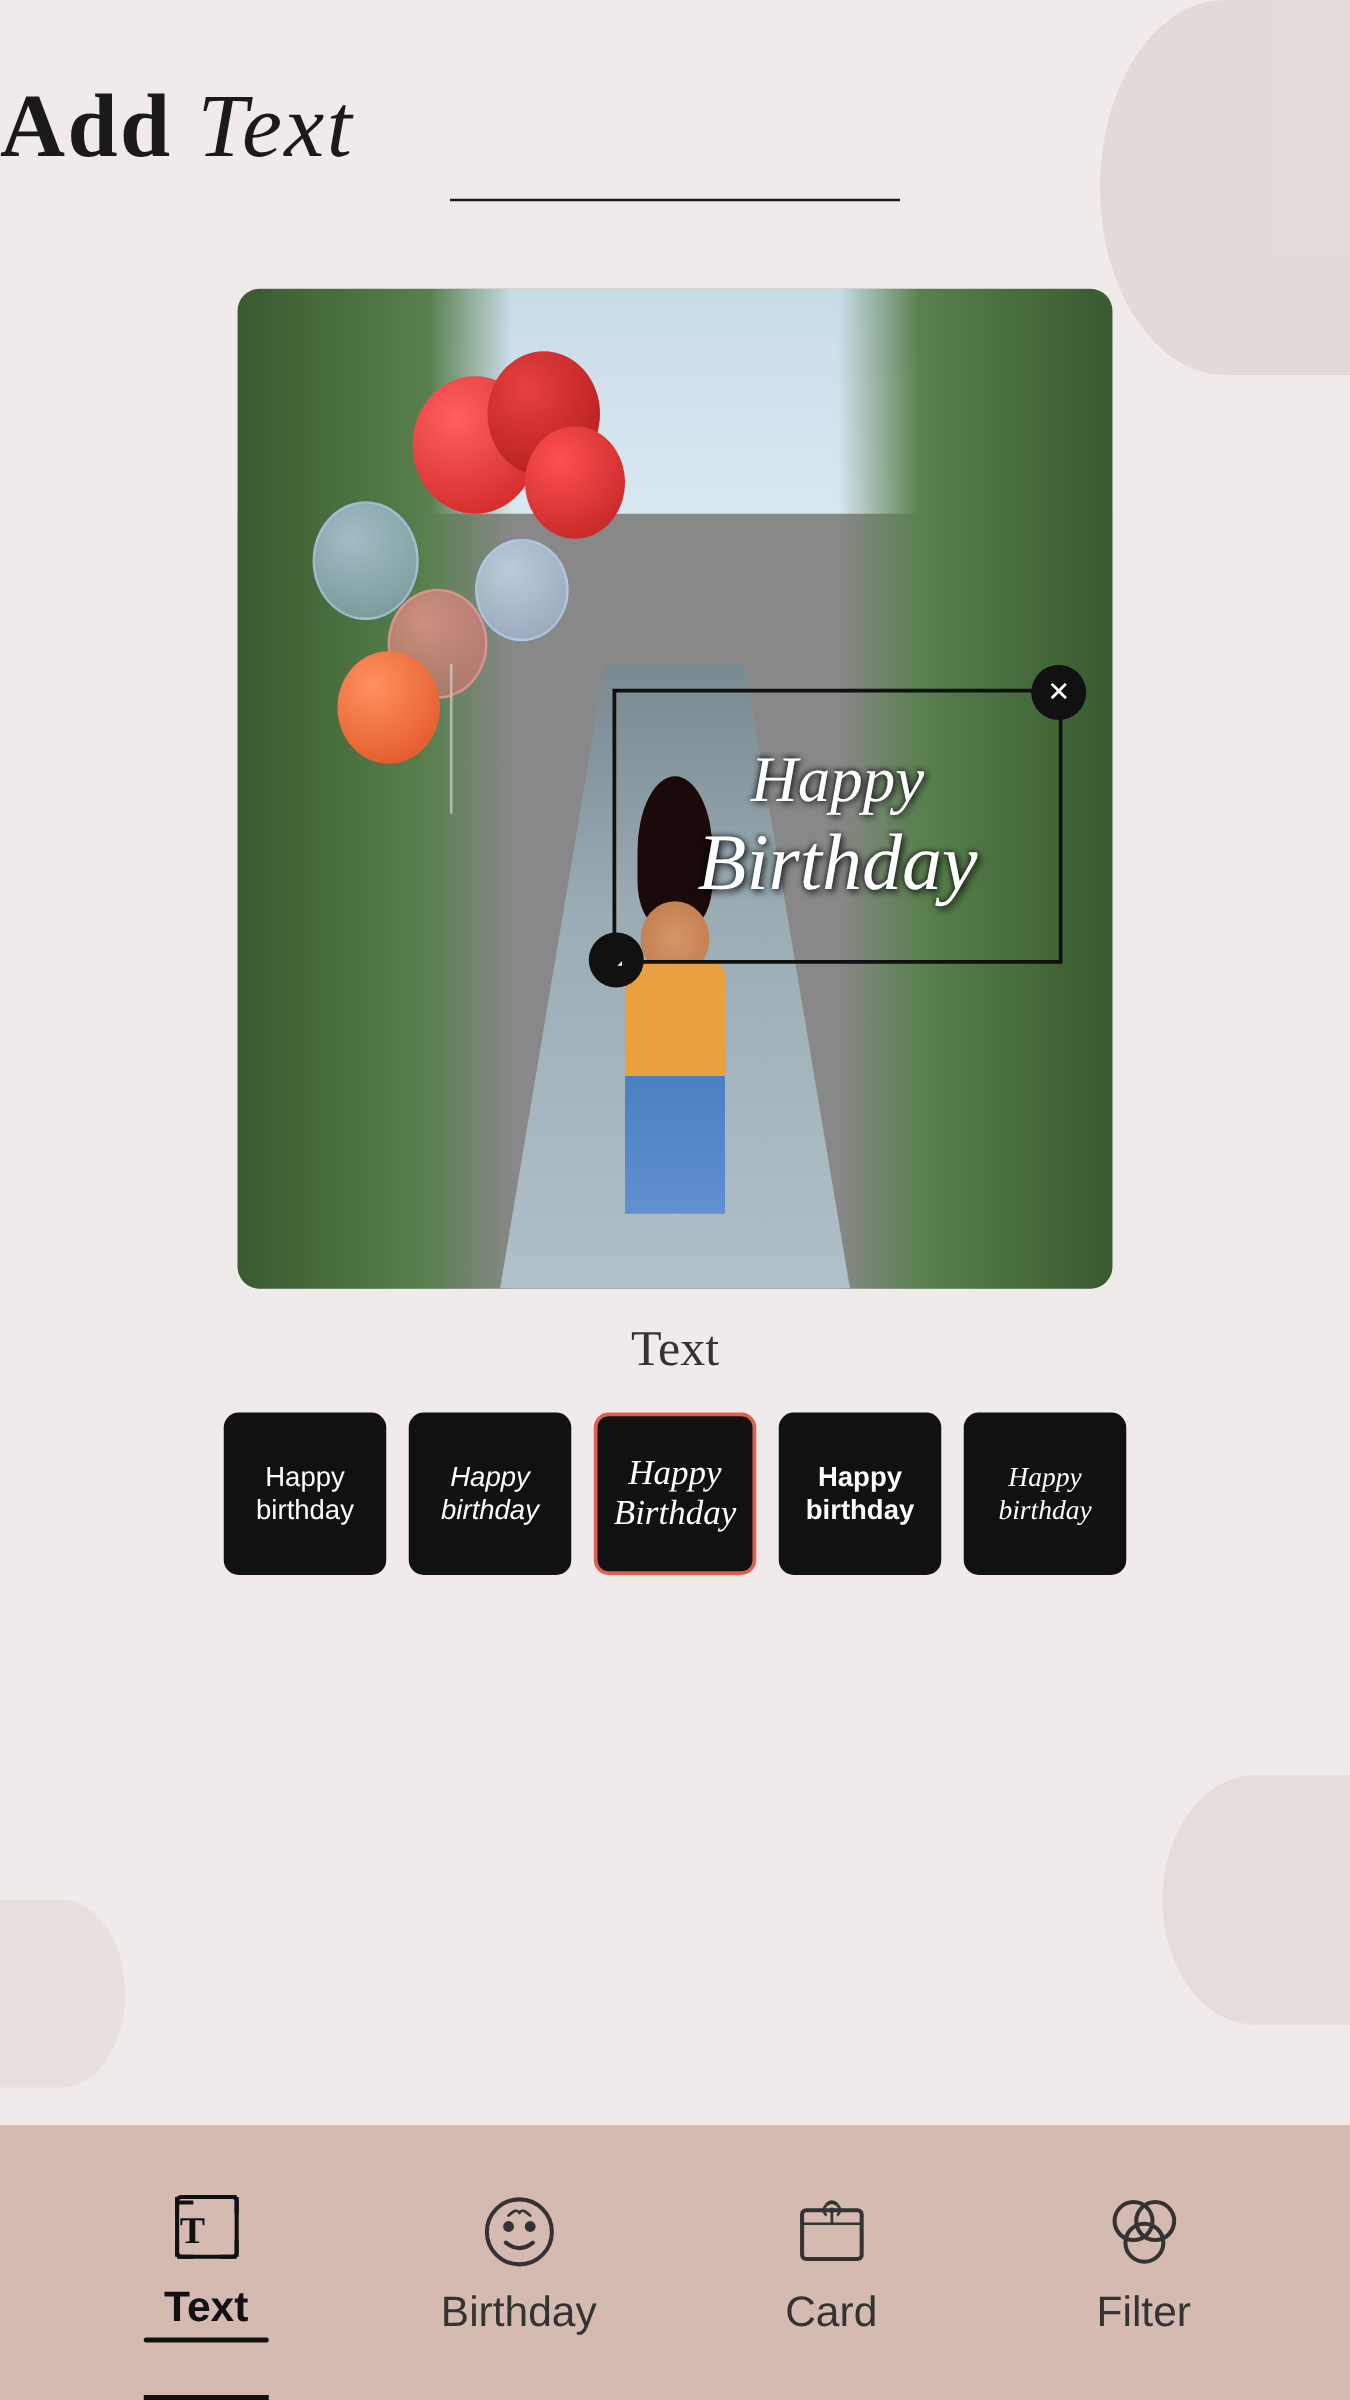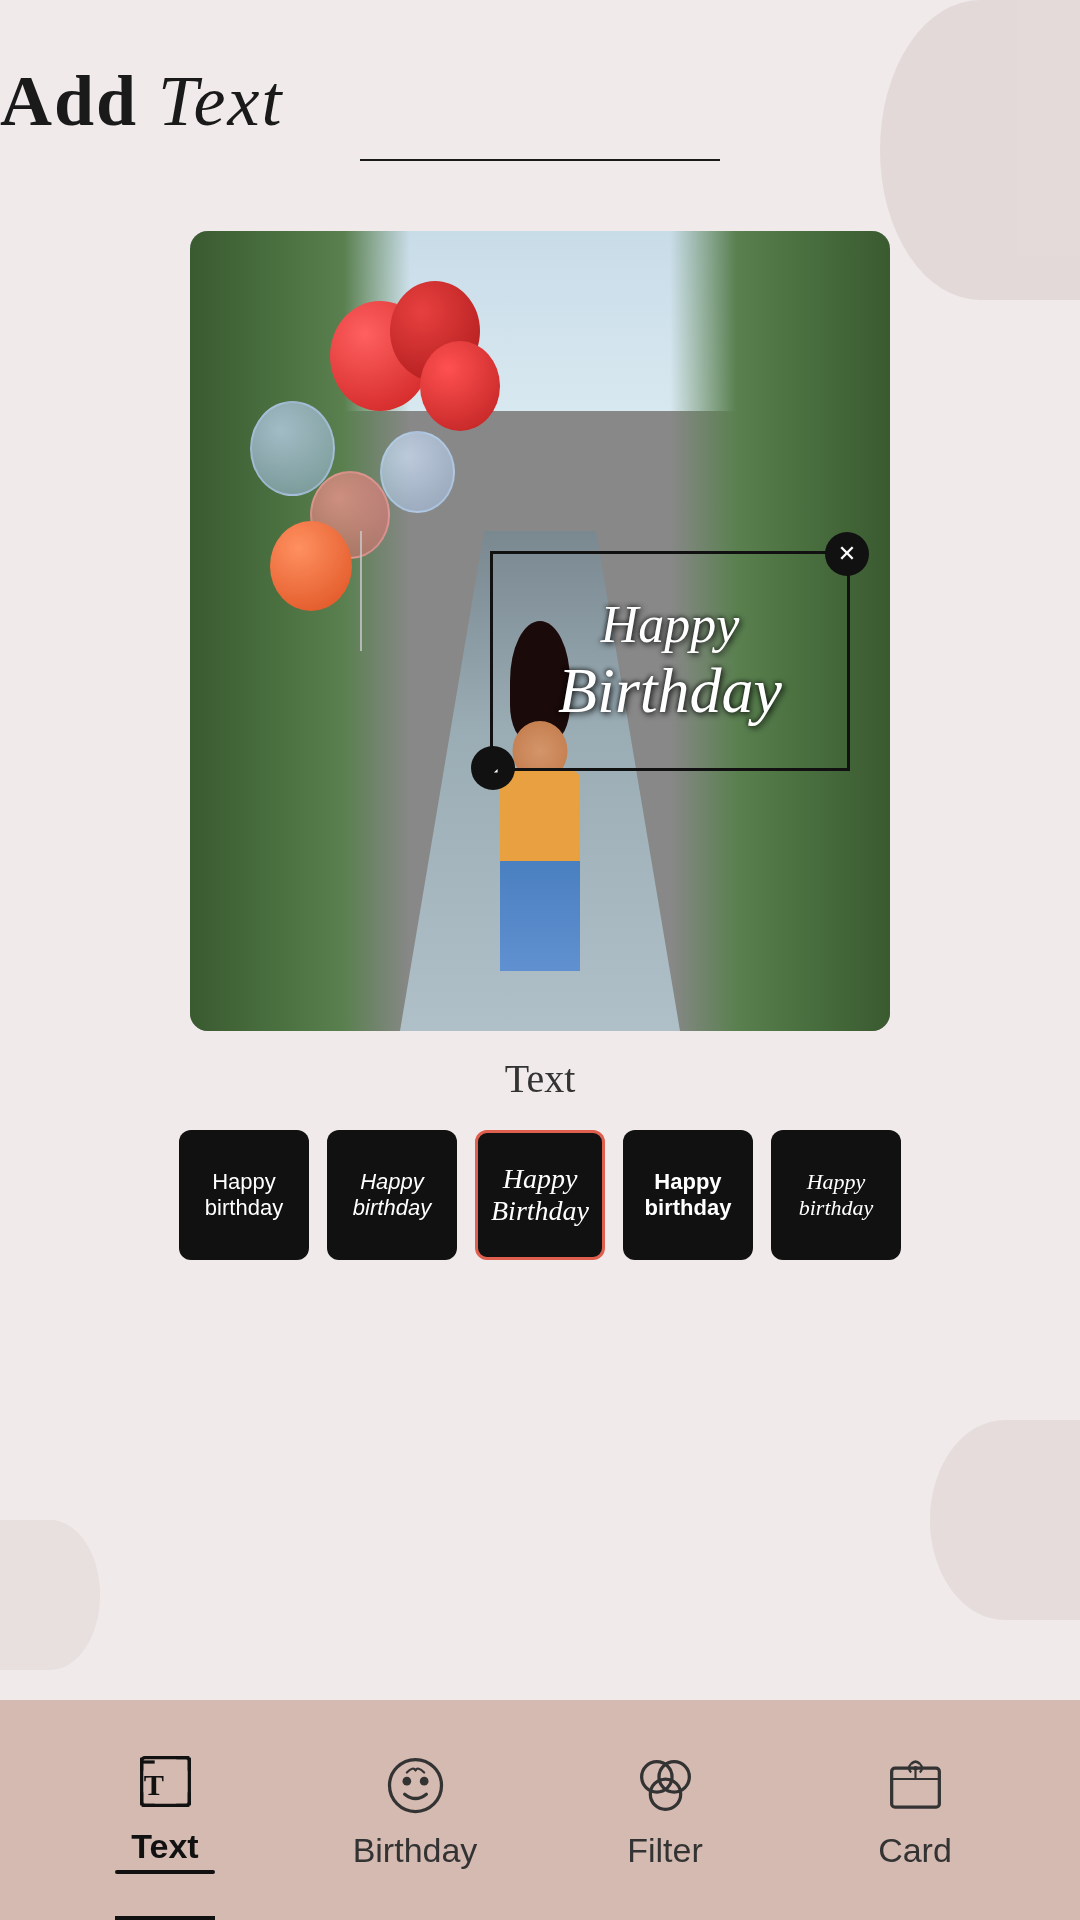--- a/index.html
+++ b/index.html
@@ -514,38 +514,38 @@
         <path d="M22 18 Q28 12 30 16" stroke="#333" stroke-width="2" stroke-linecap="round" fill="none"></path>
         <path d="M38 18 Q32 12 30 16" stroke="#333" stroke-width="2" stroke-linecap="round" fill="none"></path>
       </svg>
     </div>
     <span class="nav-label">Birthday</span>
   </div>
 
   <div class="nav-item">
     <div class="nav-icon">
       <svg viewBox="0 0 60 60" fill="none" xmlns="http://www.w3.org/2000/svg">
-        <circle cx="22" cy="22" r="14" stroke="#333" stroke-width="3"></circle>
-        <circle cx="38" cy="22" r="14" stroke="#333" stroke-width="3"></circle>
-        <circle cx="30" cy="38" r="14" stroke="#333" stroke-width="3"></circle>
-      </svg>
-    </div>
-    <span class="nav-label">Filter</span>
-  </div>
-
-  <div class="nav-item">
-    <div class="nav-icon">
-      <svg viewBox="0 0 60 60" fill="none" xmlns="http://www.w3.org/2000/svg">
         <rect x="8" y="14" width="44" height="36" rx="3" stroke="#333" stroke-width="3"></rect>
         <path d="M8 24 L52 24" stroke="#333" stroke-width="2"></path>
         <path d="M30 14 L30 24" stroke="#333" stroke-width="2"></path>
 
         <path d="M26 10 Q30 6 34 10" stroke="#333" stroke-width="2.5" fill="none"></path>
         <path d="M26 10 Q22 14 26 18" stroke="#333" stroke-width="2" fill="none"></path>
         <path d="M34 10 Q38 14 34 18" stroke="#333" stroke-width="2" fill="none"></path>
         <circle cx="30" cy="14" r="2" fill="#333"></circle>
       </svg>
     </div>
     <span class="nav-label">Card</span>
   </div>
 
+  <div class="nav-item">
+    <div class="nav-icon">
+      <svg viewBox="0 0 60 60" fill="none" xmlns="http://www.w3.org/2000/svg">
+        <circle cx="22" cy="22" r="14" stroke="#333" stroke-width="3"></circle>
+        <circle cx="38" cy="22" r="14" stroke="#333" stroke-width="3"></circle>
+        <circle cx="30" cy="38" r="14" stroke="#333" stroke-width="3"></circle>
+      </svg>
+    </div>
+    <span class="nav-label">Filter</span>
+  </div>
+
 
 </div>
 
 </body></html>

